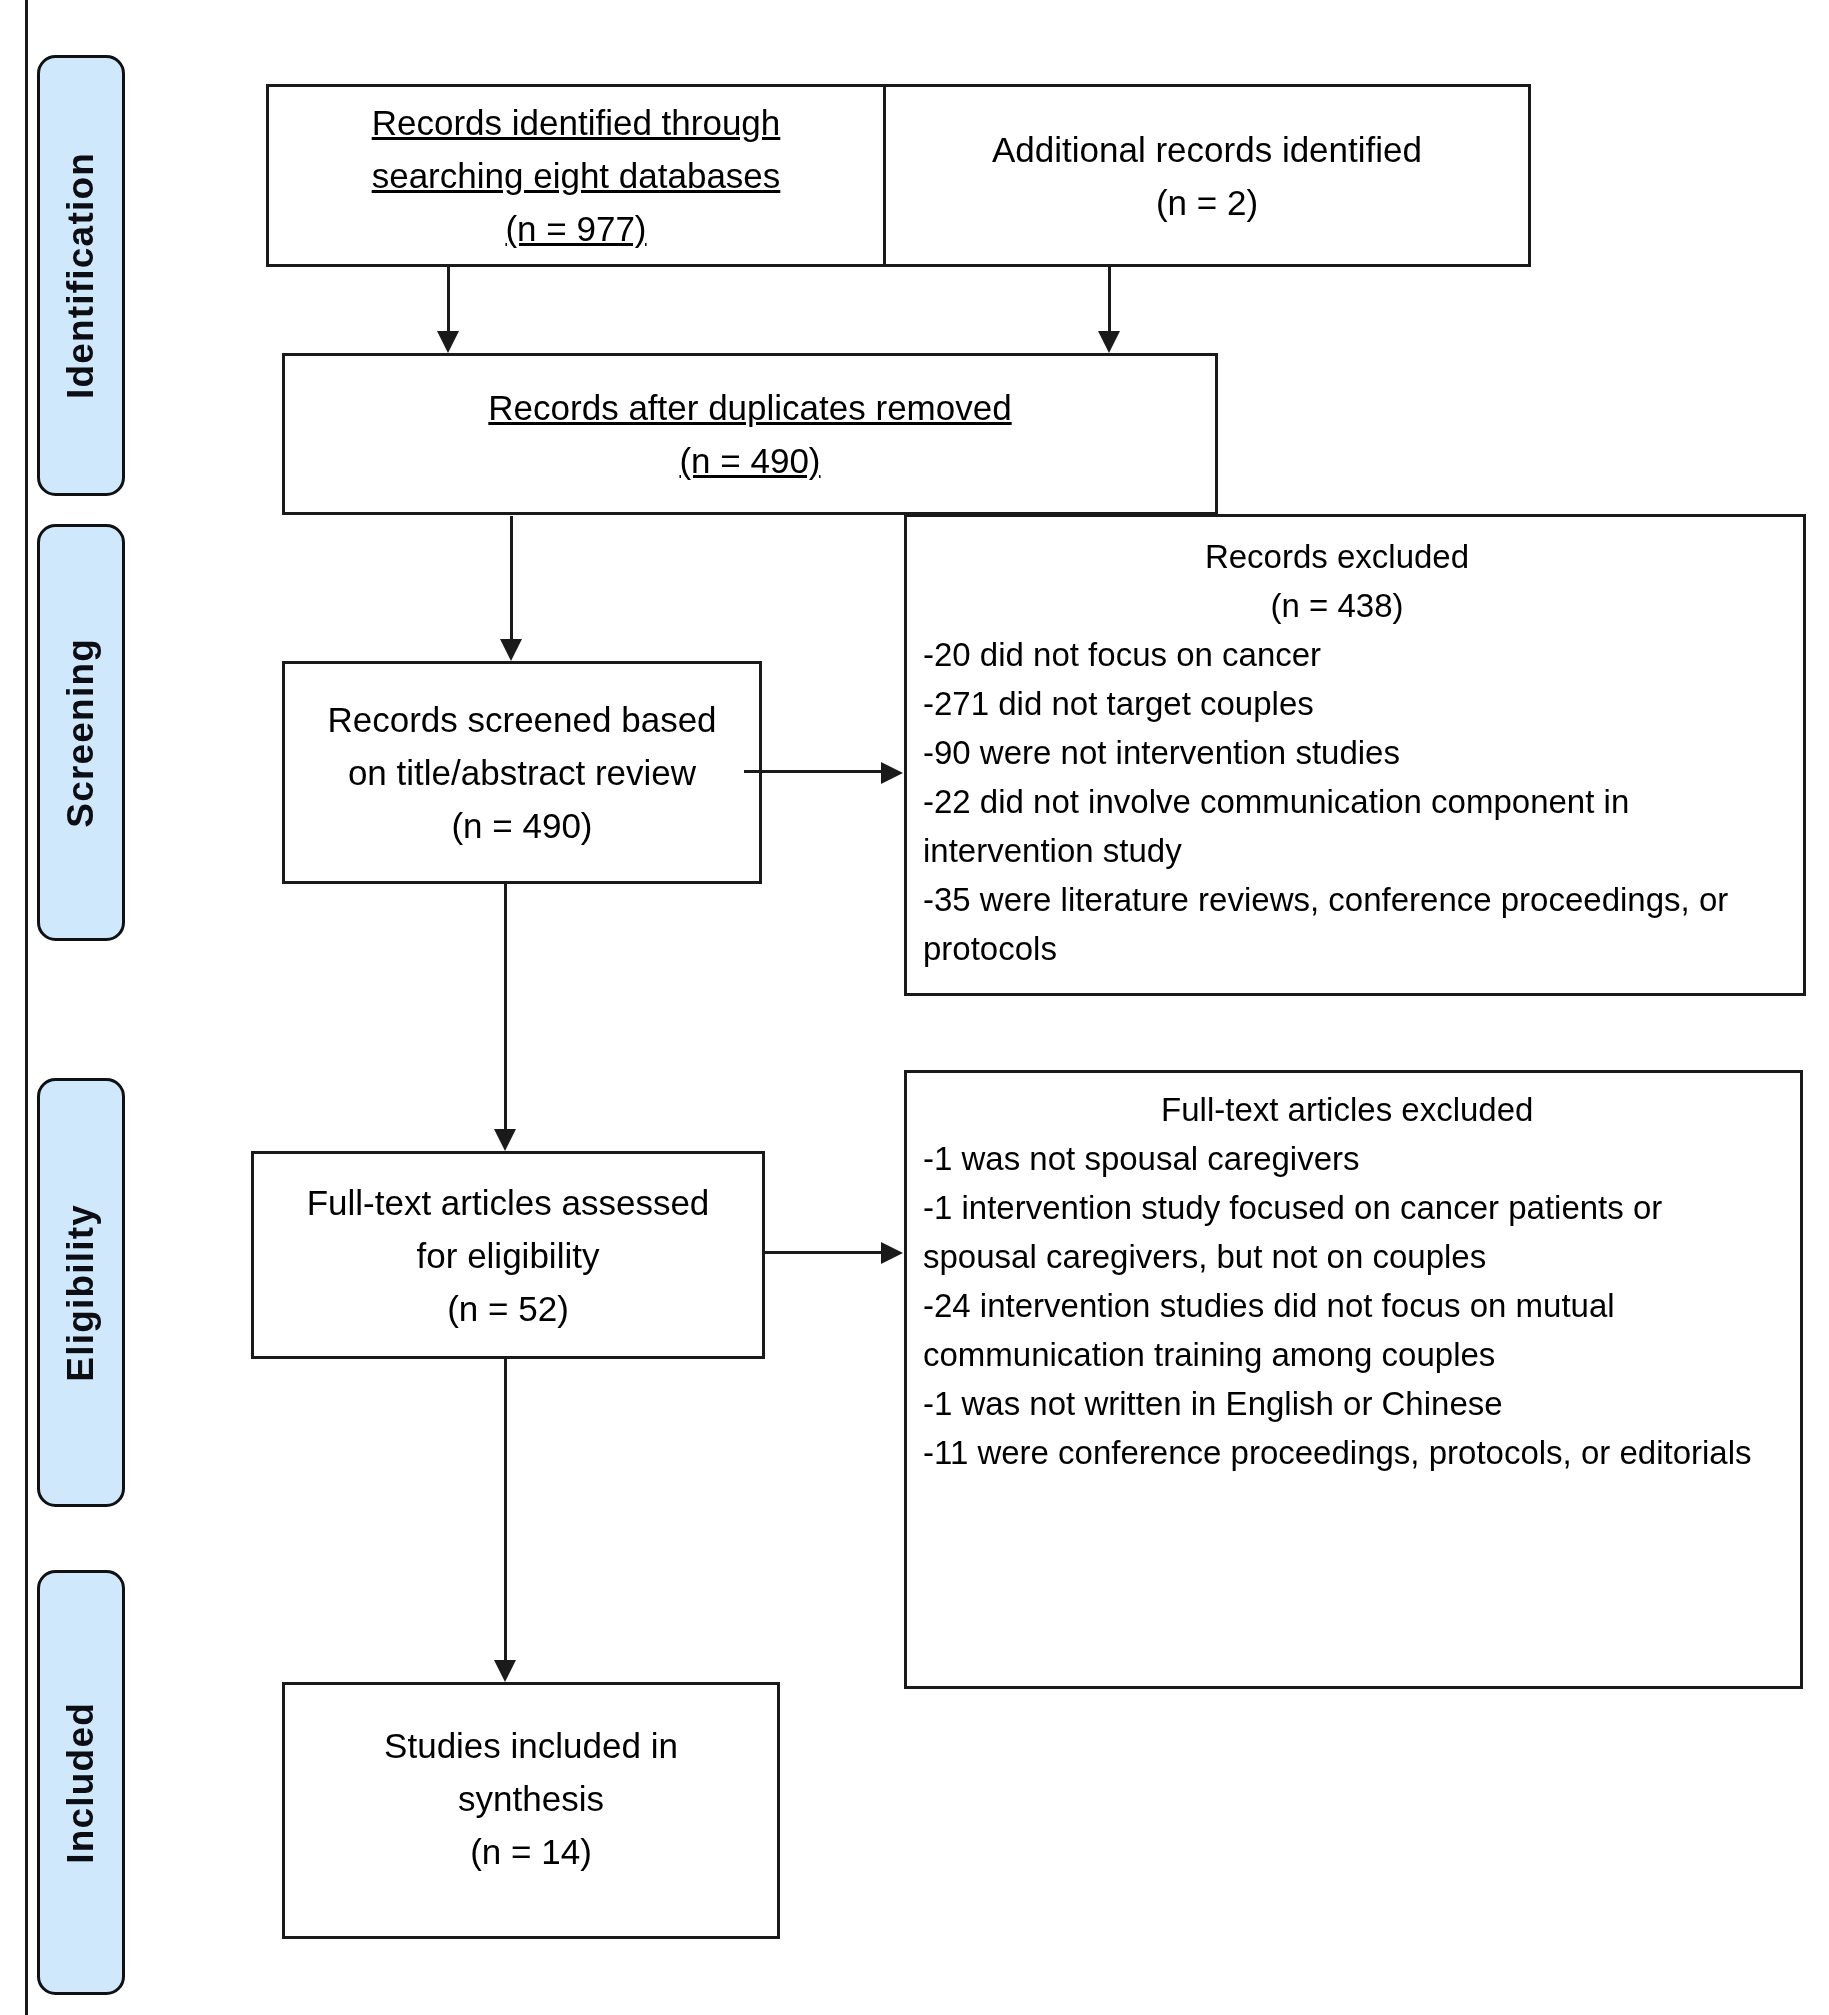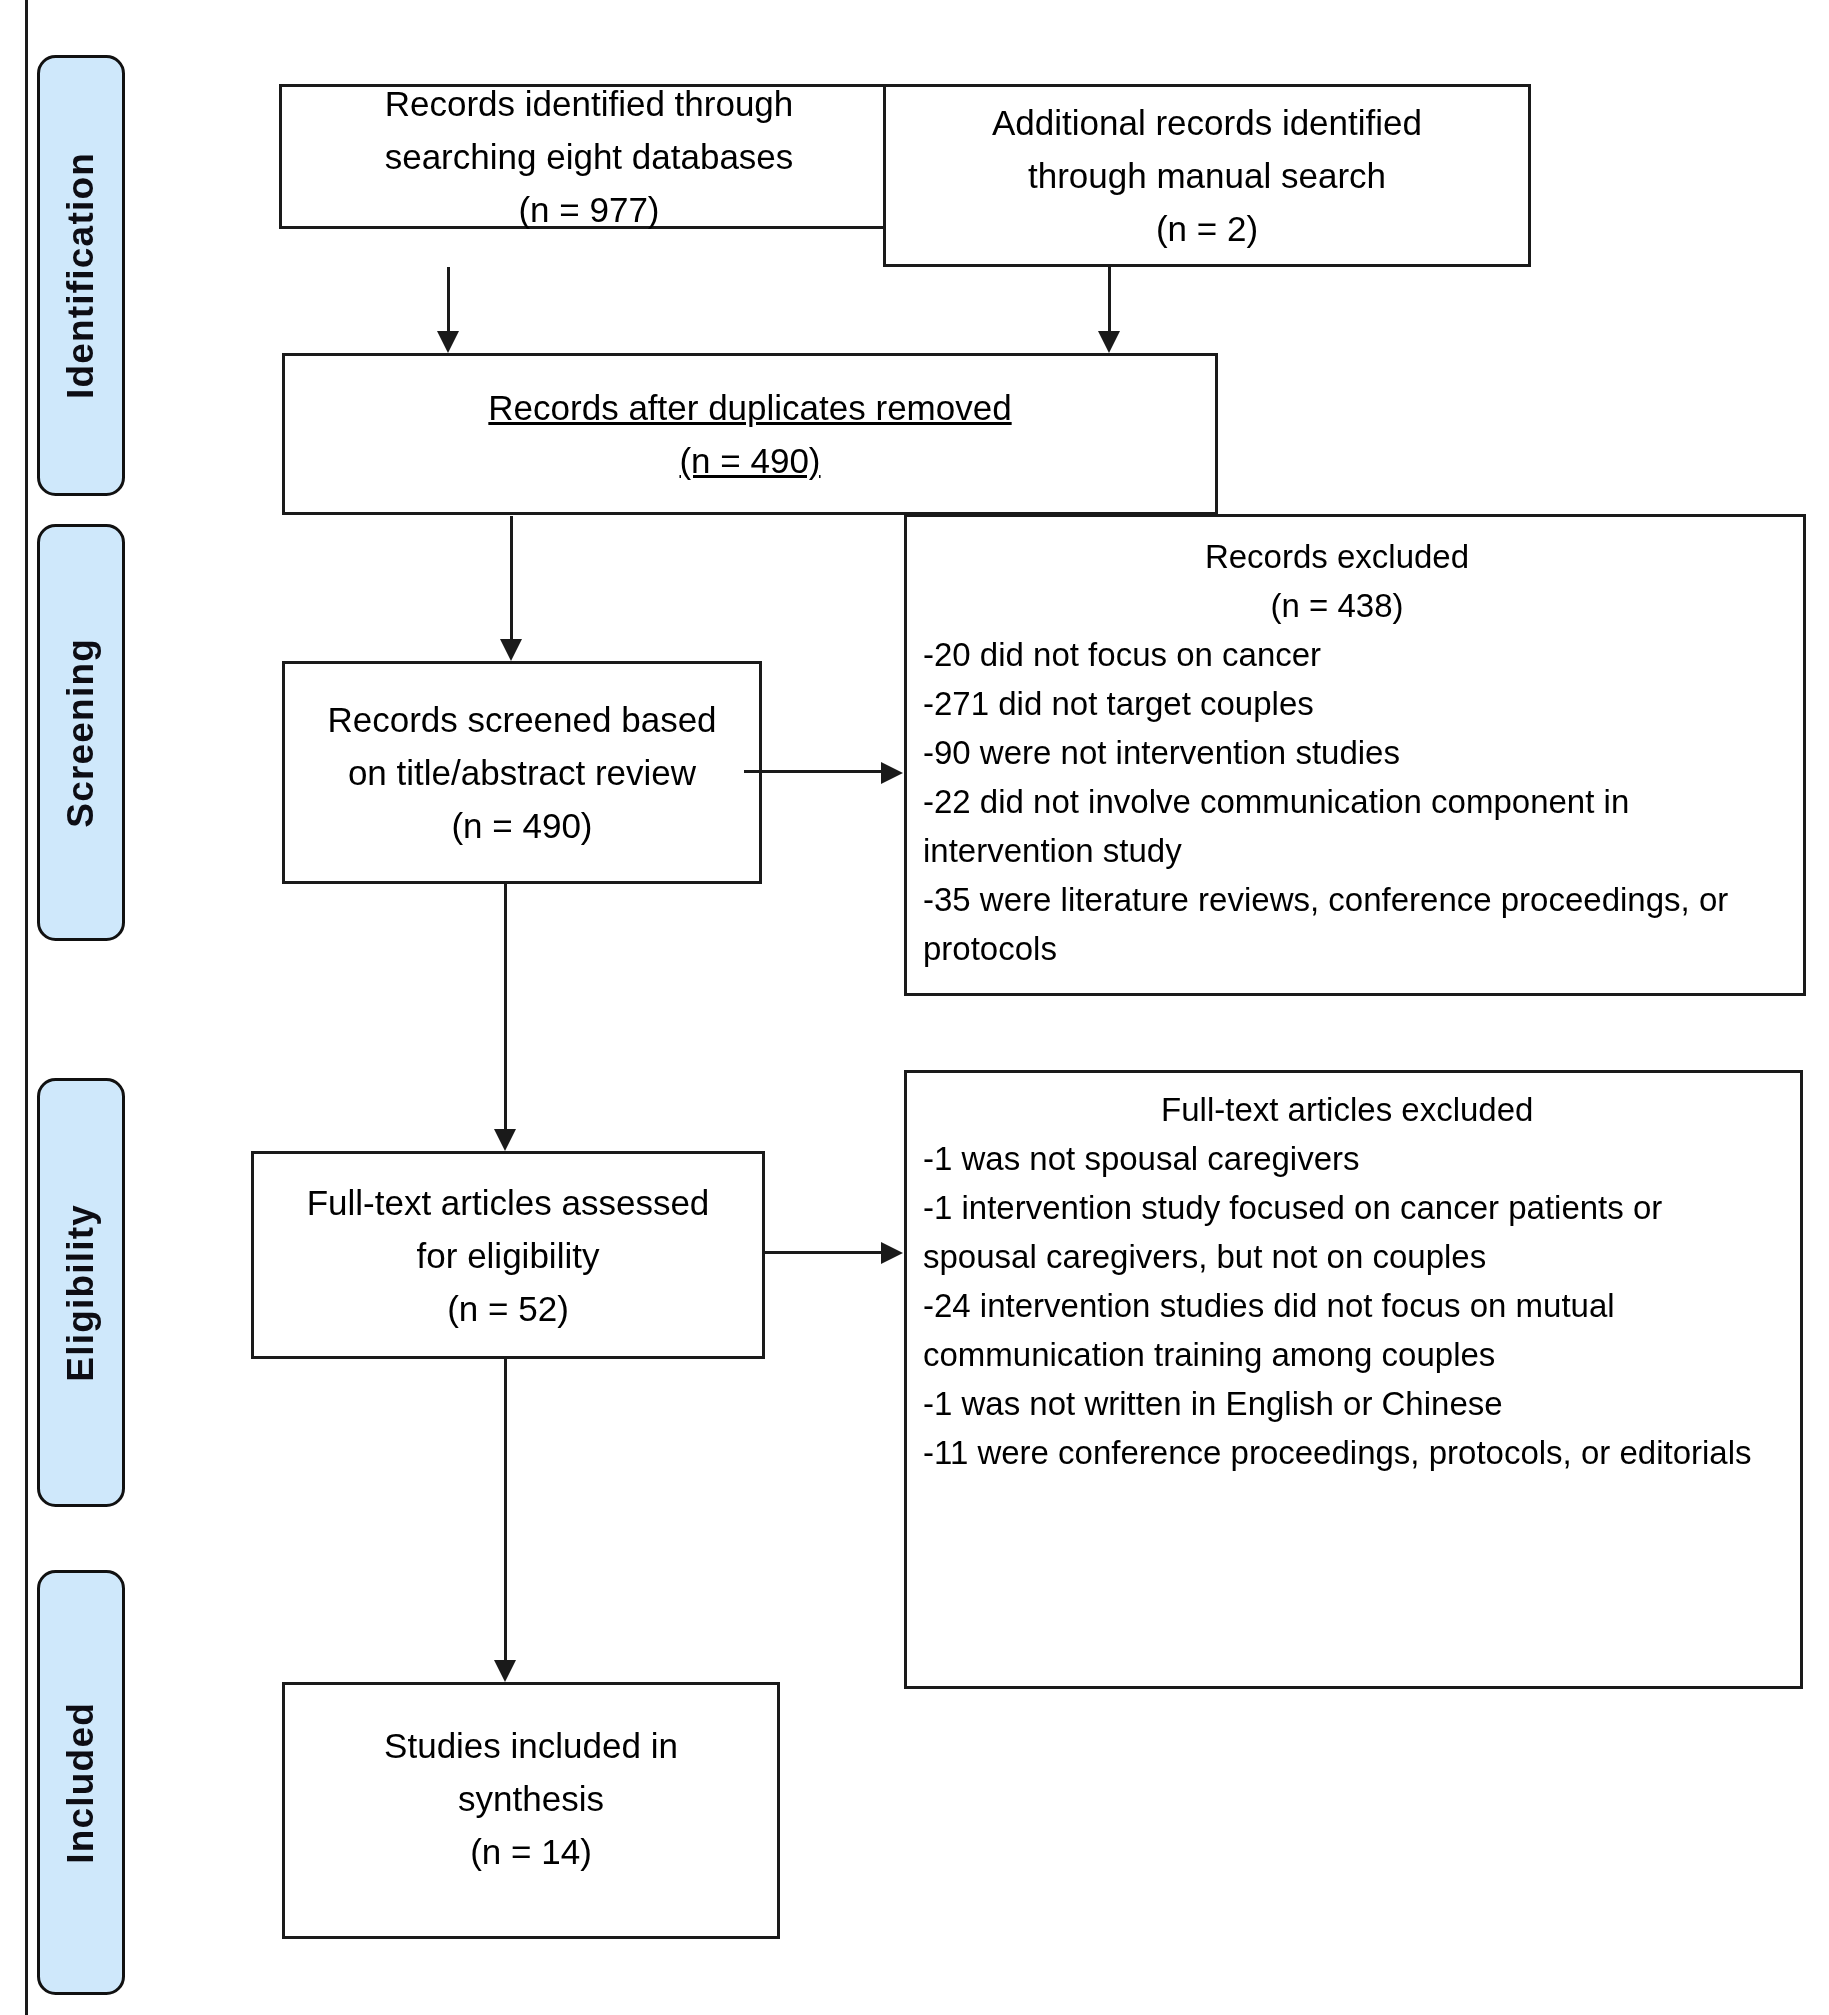--- a/index.html
+++ b/index.html
@@ -87,29 +87,28 @@
   <div class="stage" style="top:524px;height:417px;">
     <span class="vtext">Screening</span>
   </div>
   <div class="stage" style="top:1078px;height:429px;">
     <span class="vtext">Eligibility</span>
   </div>
   <div class="stage" style="top:1570px;height:425px;">
     <span class="vtext">Included</span>
   </div>
 
-  <div class="flowbox centerbox" style="left:279px;top:84px;width:620px;height:145px;">
+  <div class="flowbox centerbox" style="left:266px;top:84px;width:620px;height:183px;text-decoration:underline;">
     <div>Records identified through</div>
     <div>searching eight databases</div>
     <div>(n = 977)</div>
   </div>
 
   <div class="flowbox centerbox" style="left:883px;top:84px;width:648px;height:183px;">
     <div>Additional records identified</div>
-    <div>through manual search</div>
     <div>(n = 2)</div>
   </div>
 
   <div class="vline" style="left:447px;top:267px;height:64px;"></div>
   <div class="head-down" style="left:437px;top:331px;"></div>
   <div class="vline" style="left:1108px;top:267px;height:64px;"></div>
   <div class="head-down" style="left:1098px;top:331px;"></div>
 
   <div class="flowbox centerbox" style="left:282px;top:353px;width:936px;height:162px;text-decoration:underline;">
     <div>Records after duplicates removed</div>

